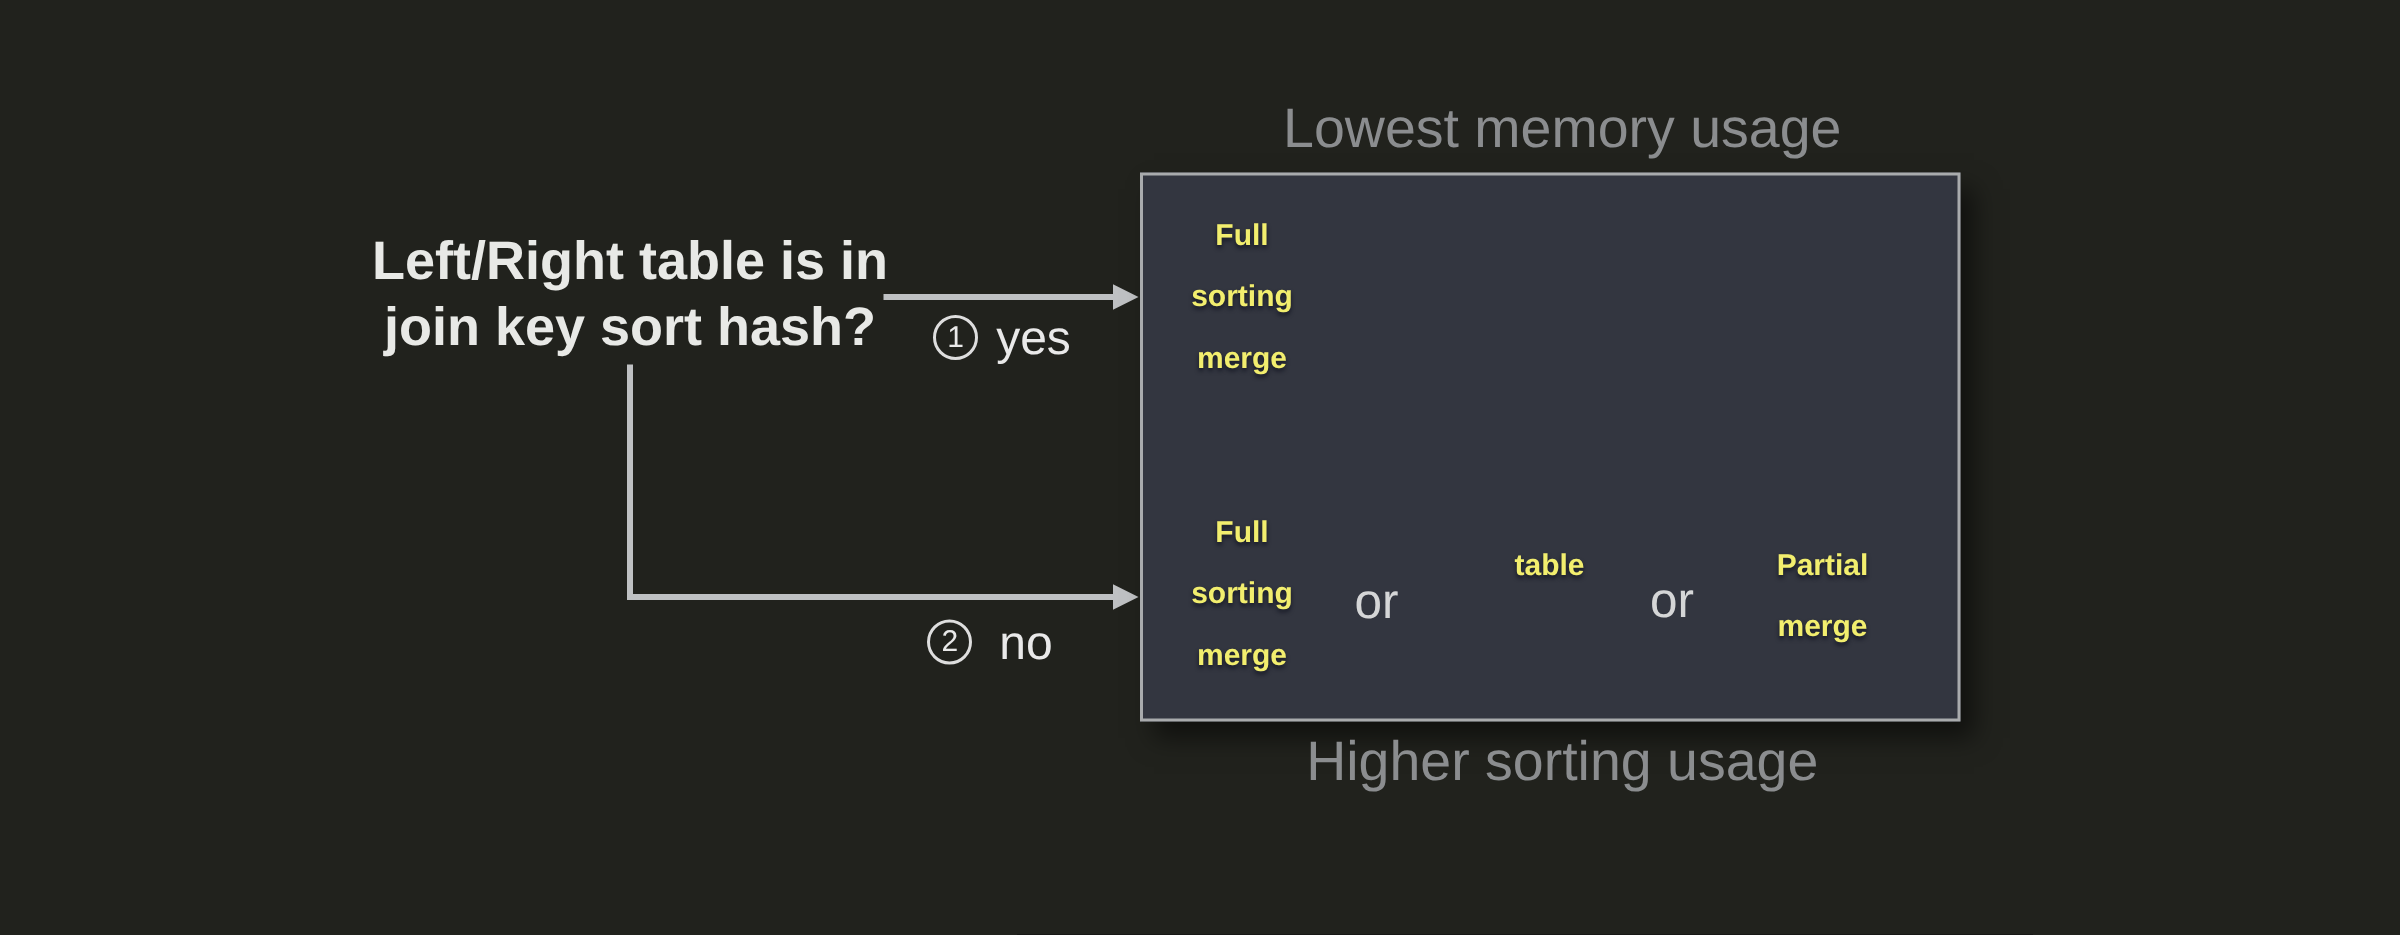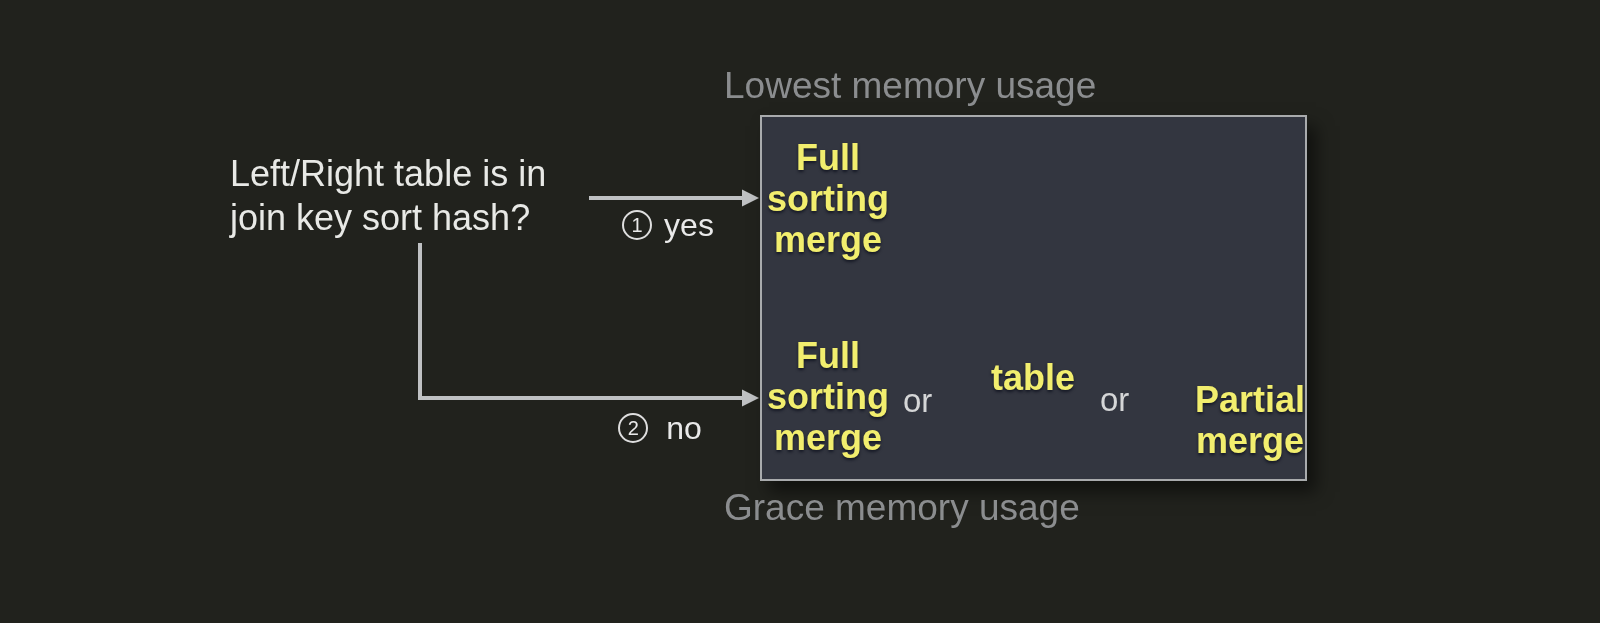--- a/index.html
+++ b/index.html
@@ -18,25 +18,25 @@
   .connectors {
     position: absolute;
     left: 0; top: 0;
     width: 1600px; height: 623px;
     pointer-events: none;
   }
   .question {
     position: absolute;
     left: 230px; top: 152px;
     width: 380px;
-    text-align: left;
+    text-align: center;
     color: #e8e9e6;
     font-size: 36px;
     line-height: 44px;
-    font-weight: 400;
+    font-weight: 700;
   }
   .branch-label {
     position: absolute;
     display: flex;
     align-items: center;
     justify-content: center;
     color: #e9e9e9;
     font-size: 32px;
     line-height: 36px;
   }
@@ -50,51 +50,51 @@
     border: 2px solid #dedede;
     border-radius: 50%;
     font-size: 20px;
     line-height: 1;
     color: #e9e9e9;
     box-sizing: border-box;
     flex: 0 0 auto;
   }
   .caption {
     position: absolute;
-    left: 724px;
+    left: 768px;
     width: 547px;
-    text-align: left;
+    text-align: center;
     color: #8b8d8f;
     font-size: 37px;
     line-height: 44px;
   }
   .caption.top { top: 64px; }
   .caption.bottom { top: 486px; }
   .algo-box {
     position: absolute;
     left: 760px; top: 115px;
     width: 547px; height: 366px;
     background: #333640;
     border: 2px solid #a9abad;
     box-sizing: border-box;
     box-shadow: 9px 11px 16px rgba(0,0,0,0.5);
   }
   .algo {
     position: absolute;
     text-align: center;
     color: #f2ee6e;
-    font-size: 36px;
+    font-size: 20px;
     font-weight: 700;
     line-height: 41px;
     text-shadow: 0 2px 3px rgba(8,12,24,0.7);
   }
   .algo.sorted-full   { left: 0px;   top: 20px;  width: 132px; }
   .algo.unsorted-full { left: 0px;   top: 218px; width: 132px; }
   .algo.grace-hash    { left: 201px; top: 240px; width: 140px; }
-  .algo.partial-merge { left: 418px; top: 240px; width: 140px; margin-top: 22px; }
+  .algo.partial-merge { left: 383px; top: 240px; width: 140px; }
   .or-sep {
     position: absolute;
     width: 60px;
     text-align: left;
     color: #d5d6d7;
     font-size: 33px;
     font-weight: 400;
     line-height: 40px;
   }
   .or-sep.first  { left: 141px; top: 264px; }
@@ -155,15 +155,15 @@
 
     <div class="or-sep second">or</div>
 
     <div class="algo partial-merge">
       <div>Partial</div>
       <div>merge</div>
     </div>
 
   </div>
 
-  <div class="caption bottom">Grace memory usage</div>
+  <div class="caption bottom">Higher sorting usage</div>
 
 </div>
 
 </body></html>

